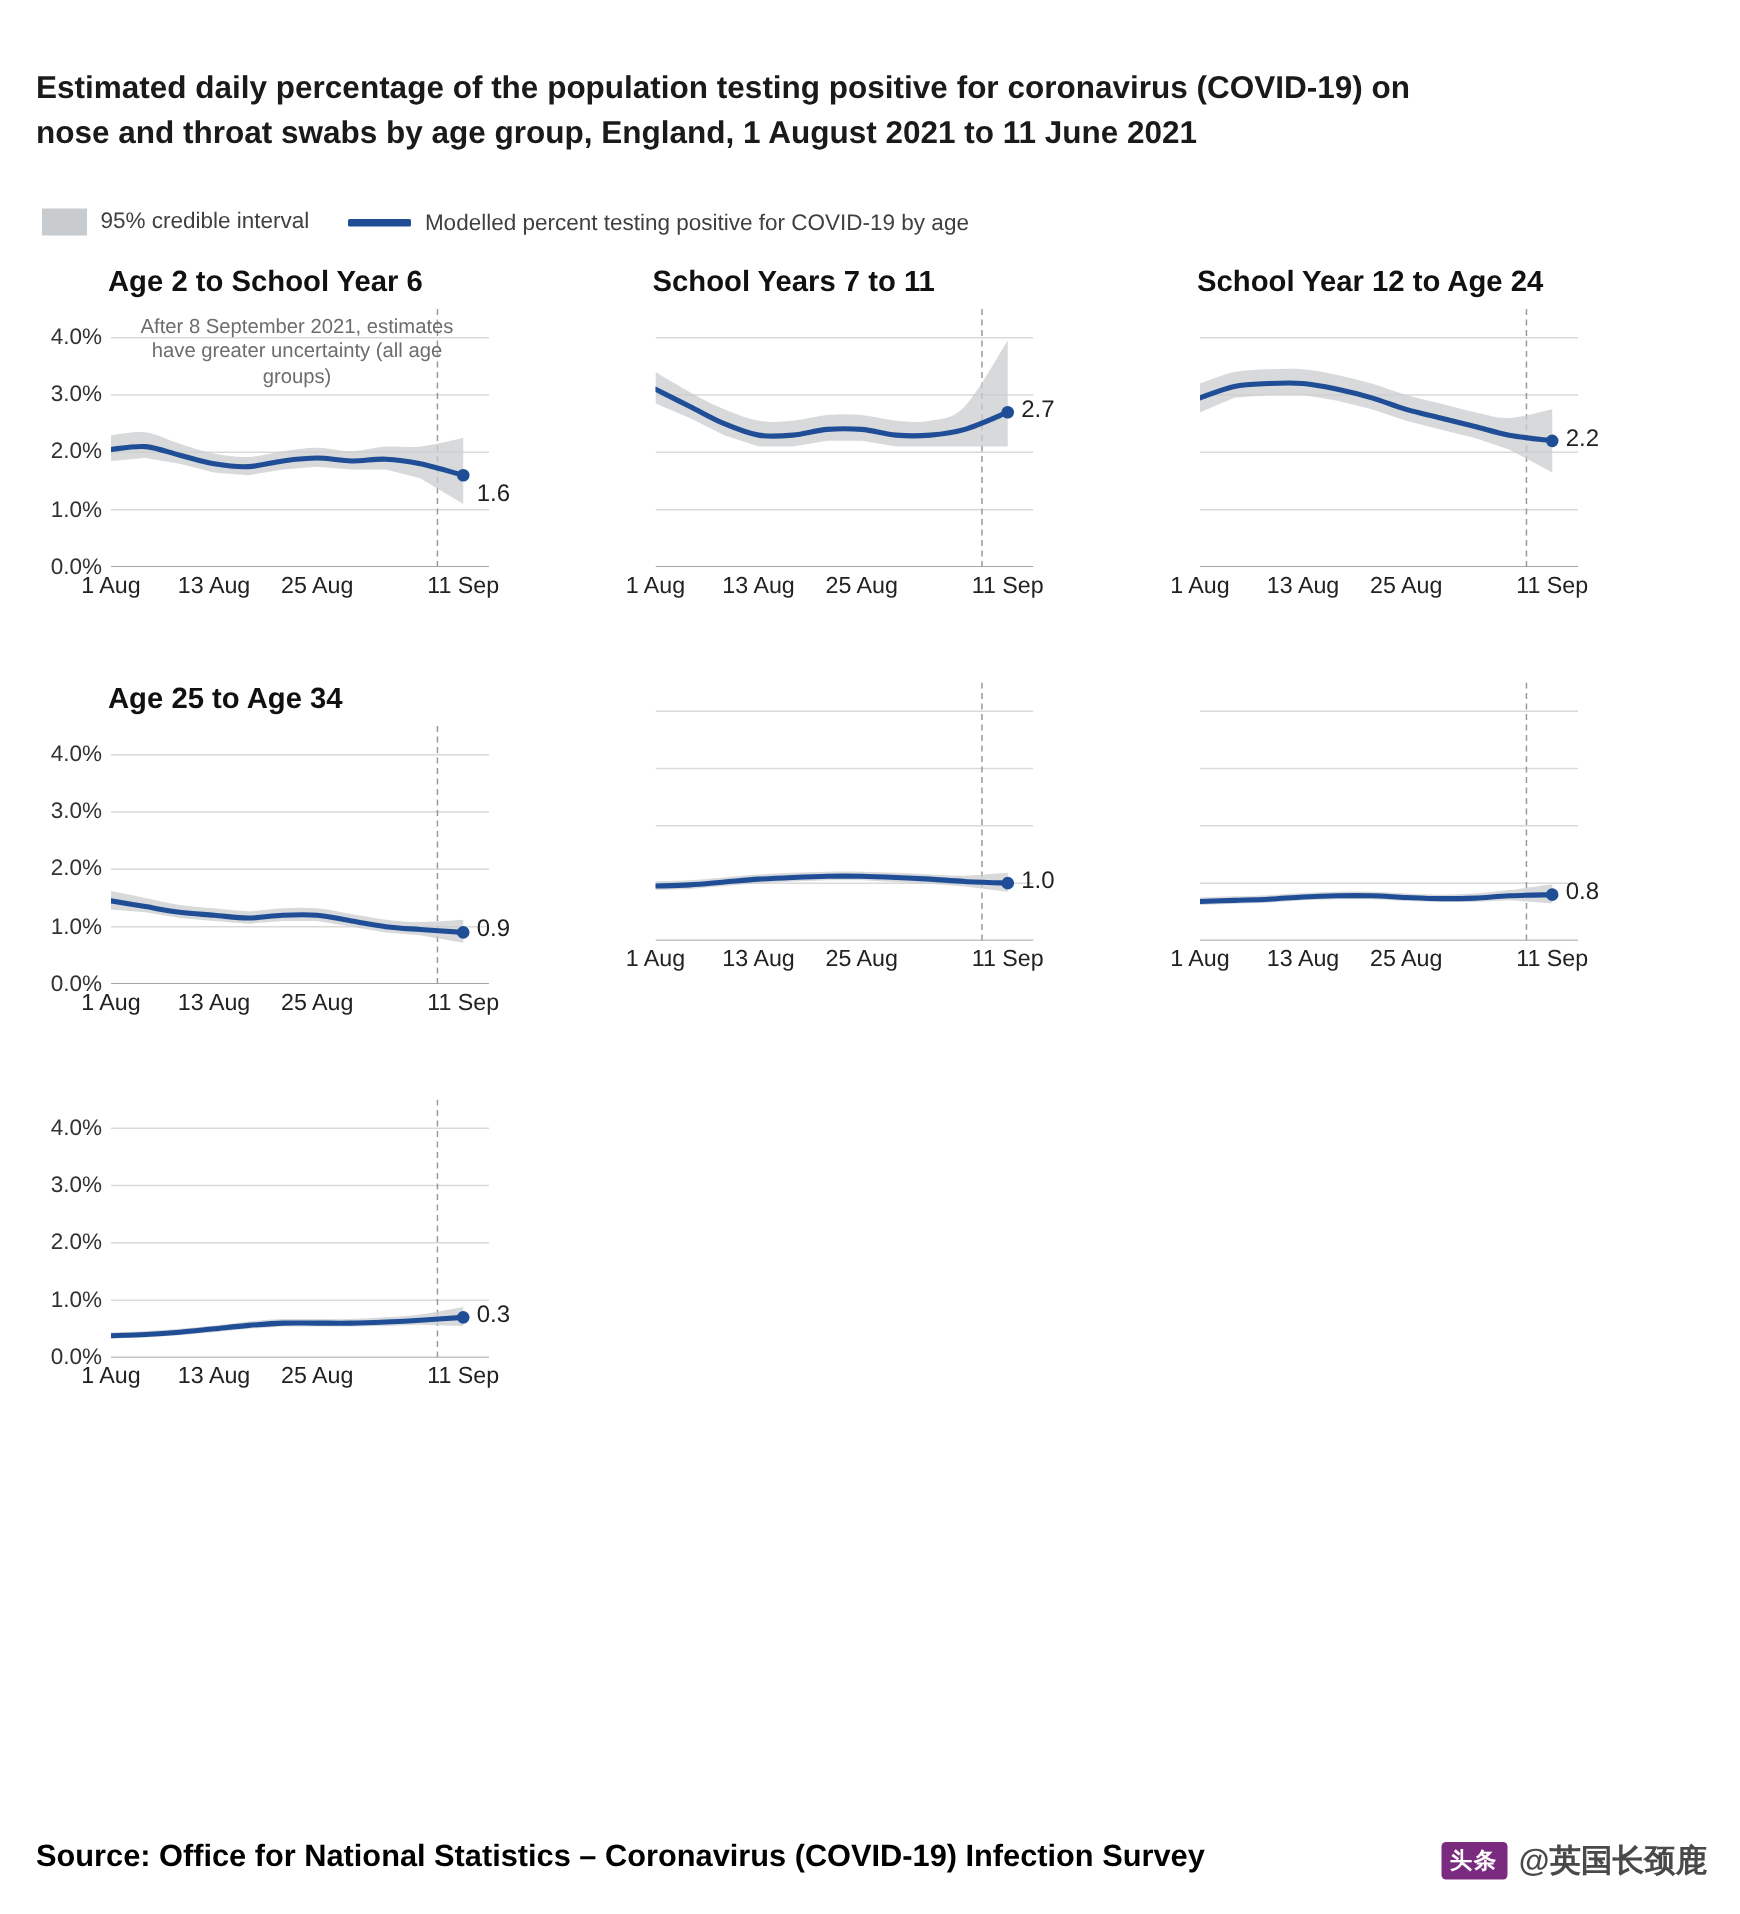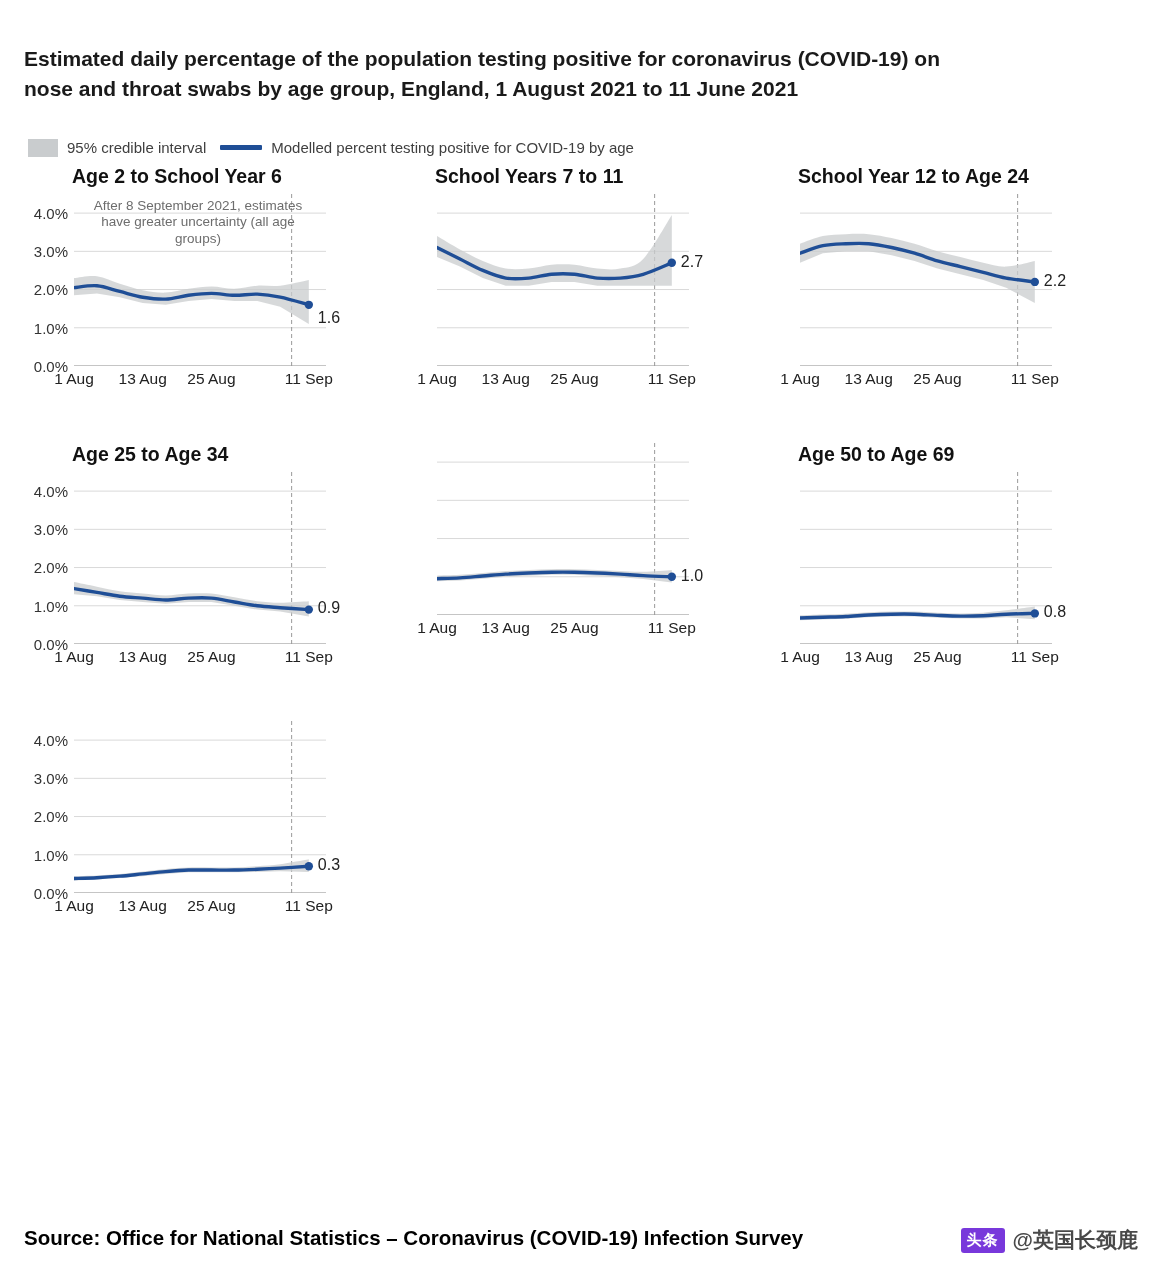--- a/index.html
+++ b/index.html
@@ -33,43 +33,43 @@
   .fig-subtitle {
     font-size: 21px;
     font-weight: bold;
     line-height: 1.45;
     color: #1a1a1a;
     margin: 26px 0 0 0;
     max-width: 940px;
   }
   .legend {
     display: flex;
-    align-items: flex-start;
-    gap: 14px;
+    align-items: flex-end;
+    gap: 26px;
     margin-top: 34px;
     margin-left: 4px;
     font-size: 15px;
     color: #3f3f3f;
   }
   .legend-item { display: flex; align-items: center; gap: 9px; }
   .legend-swatch {
     width: 30px; height: 18px;
     background: #c9ccce;
     display: inline-block;
   }
   .legend-line {
     width: 42px; height: 5px;
     background: #1f4e96;
     display: inline-block;
     border-radius: 1px;
   }
   .legend-label { white-space: nowrap; }
 
   .grid {
-    margin-top: 2px;
+    margin-top: 14px;
     display: grid;
     grid-template-columns: repeat(3, 363px);
     column-gap: 0px;
     row-gap: 0px;
   }
   .panel {
     position: relative;
     width: 363px;
     height: 278px;
   }
@@ -152,21 +152,21 @@
     bottom: 22px;
     display: flex;
     align-items: center;
     gap: 8px;
     font-size: 21px;
     font-weight: bold;
     color: #3a3a3a;
     opacity: 0.92;
   }
   .wm-badge {
-    background: #6d28d9;
+    background: #701a75;
     color: #ffffff;
     font-size: 15px;
     font-weight: bold;
     padding: 3px 6px;
     border-radius: 3px;
     letter-spacing: 1px;
   }
 </style>
 </head>
 <body>
@@ -323,21 +323,20 @@
           <div class="endlabel" style="left: 293.818px; top: 123.778px;">1.0</div>
           <div class="xaxis">
             <span class="xtick" style="left: 28px;">1 Aug</span>
             <span class="xtick" style="left: 96.7273px;">13 Aug</span>
             <span class="xtick" style="left: 165.455px;">25 Aug</span>
             <span class="xtick" style="left: 262.818px;">11 Sep</span>
           </div>
         </div>
       </div>
       <div class="panel">
-        <div class="panel-title">Age 50 to Age 69</div>
         <div class="plot-wrap">
           <div class="ylabels"></div>
           <div class="plot-area">
             <svg width="252" height="172" viewBox="0 0 252 172">
               <line x1="0" x2="252" y1="133.77777777777777" y2="133.77777777777777" stroke="#d9d9d9" stroke-width="1"></line>
               <line x1="0" x2="252" y1="95.55555555555556" y2="95.55555555555556" stroke="#d9d9d9" stroke-width="1"></line>
               <line x1="0" x2="252" y1="57.33333333333334" y2="57.33333333333334" stroke="#d9d9d9" stroke-width="1"></line>
               <line x1="0" x2="252" y1="19.111111111111114" y2="19.111111111111114" stroke="#d9d9d9" stroke-width="1"></line>
               <line x1="0" x2="252" y1="172" y2="172" stroke="#8a8a8a" stroke-width="1"></line>
               <line x1="217.63636363636363" x2="217.63636363636363" y1="0" y2="172" stroke="#9a9a9a" stroke-width="1" stroke-dasharray="4 3"></line>

